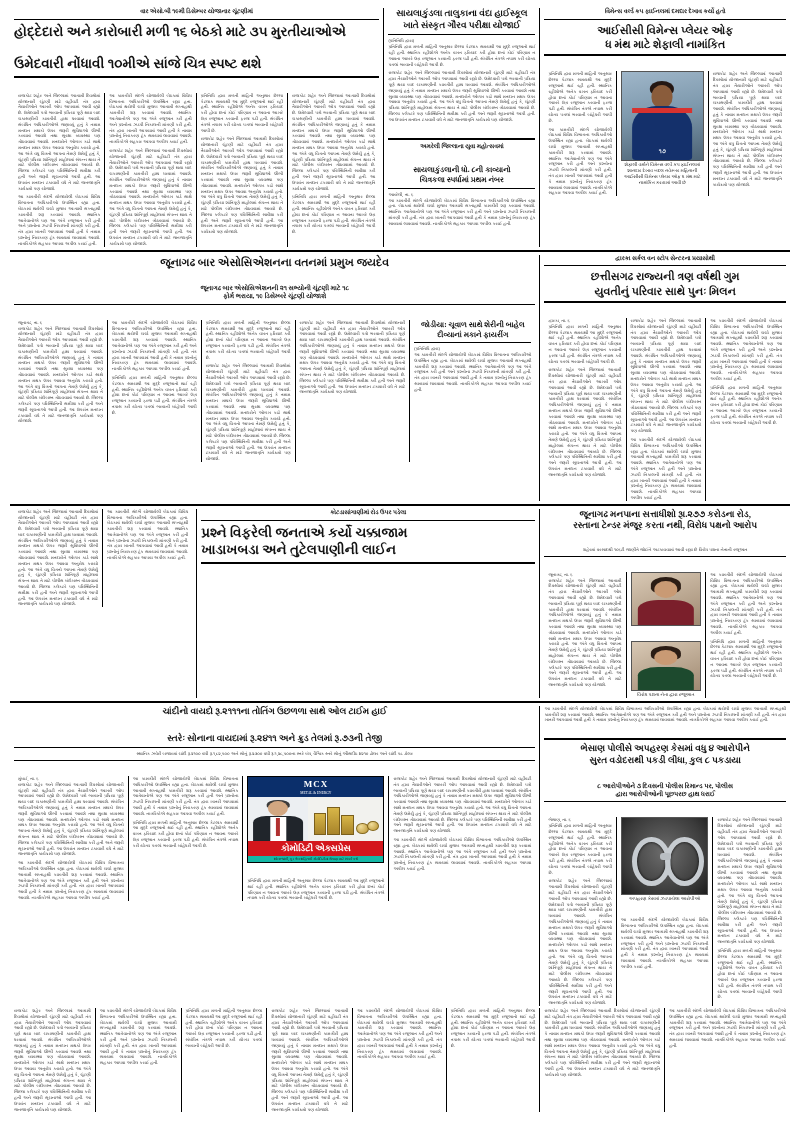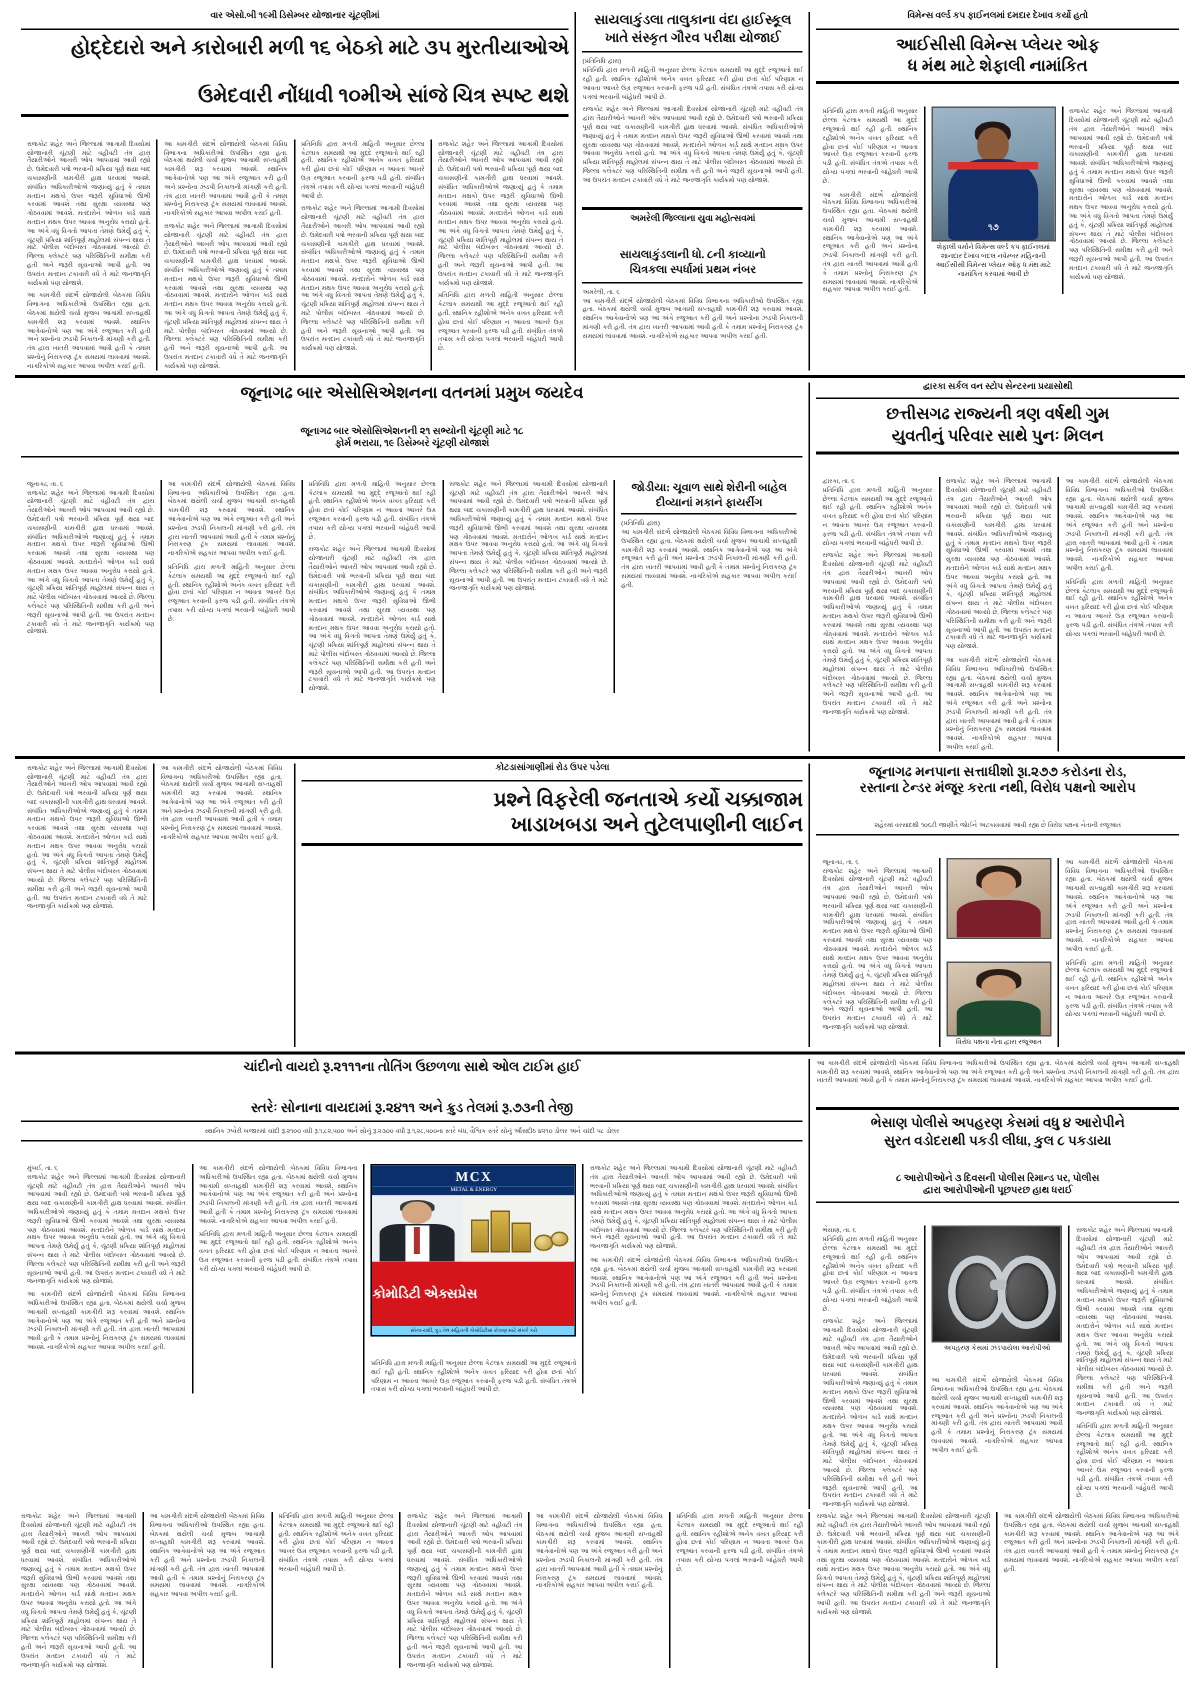--- a/index.html
+++ b/index.html
@@ -35,21 +35,21 @@
     word-spacing:.3px;
   }
   .rule{border-top:1px solid #000;margin:3px 0;}
   .rule2{border-top:2px solid #000;margin:3px 0;}
   .center{text-align:center;}
   .b{font-weight:bold;}
   
   .cols{display:flex;}
   .col{padding:0 4px;box-sizing:border-box;}
   .sep{border-right:1px solid #000;}
-  .h-lg{font-size:13.5px;font-weight:bold;text-align:right;line-height:1.3;}
+  .h-lg{font-size:13.5px;font-weight:bold;text-align:left;line-height:1.3;}
   .h-md{font-size:11px;font-weight:bold;text-align:center;line-height:1.3;}
   .h-sm{font-size:9px;font-weight:bold;text-align:center;line-height:1.3;}
   .h-xs{font-size:7.5px;font-weight:bold;text-align:center;line-height:1.3;}
   .kicker{font-size:6px;font-weight:bold;text-align:center;line-height:1.3;}
   .subhead{font-size:6.5px;font-weight:bold;text-align:center;line-height:1.3;}
   
   .photo{position:relative;overflow:hidden;background:#cfd6dd;border:1px solid #555;}
   .cap{font-size:4.6px;text-align:center;line-height:1.3;padding-top:1px;}
   
   .ph-crick{background:linear-gradient(170deg,#9fb6c9 0%,#7e99ad 45%,#4d6476 100%);}
@@ -64,24 +64,24 @@
   .ph-w .hair{position:absolute;left:50%;top:8%;width:44%;height:30%;background:#2b1c14;border-radius:50% 50% 30% 30%;transform:translateX(-50%);}
   .ph-w .body{position:absolute;left:50%;top:52%;width:82%;height:48%;background:#7b1f2b;border-radius:36% 36% 0 0;transform:translateX(-50%);}
   .ph-w.alt .body{background:#1d4a2e;}
   
   .ph-cuff{background:radial-gradient(circle at 50% 45%, #6d6d6d 0%, #3a3a3a 70%, #1d1d1d 100%);}
   .cuff-ring{position:absolute;border:5px solid #c7ccd1;border-radius:50%;box-shadow:0 0 3px #000 inset;}
   .cuff-ring.a{left:12%;top:24%;width:34%;height:52%;}
   .cuff-ring.b{left:50%;top:24%;width:34%;height:52%;}
   .cuff-link{position:absolute;left:45%;top:46%;width:12%;height:8%;background:#b9bec3;border-radius:3px;}
   
-  .ad{border:1px solid #000;background:#7dd3fc;position:relative;overflow:hidden;}
+  .ad{border:1px solid #000;background:#14b8a6;position:relative;overflow:hidden;}
   .ad-top{background:#0b2f6b;color:#fff;text-align:center;font-size:9px;font-weight:bold;padding:2px 0;letter-spacing:1px;}
   .ad-sub{background:#0b2f6b;color:#fff;text-align:center;font-size:3.6px;padding-bottom:2px;}
-  .ad-band{background:#d4161c;color:#fff;text-align:left;font-size:9px;font-weight:bold;padding:16px 0;}
+  .ad-band{background:#d4161c;color:#fff;text-align:center;font-size:9px;font-weight:bold;padding:2px 0;}
   .ad-body{display:flex;background:#fff;}
   .ad-person{width:44%;position:relative;background:#eceff2;min-height:44px;}
   .ad-person .head{position:absolute;left:50%;top:10%;width:34%;height:34%;background:#d2a781;border-radius:50%;transform:translateX(-50%);}
   .ad-person .hair{position:absolute;left:50%;top:6%;width:38%;height:20%;background:#3a3a3a;border-radius:50% 50% 20% 20%;transform:translateX(-50%);}
   .ad-person .suit{position:absolute;left:50%;top:44%;width:84%;height:56%;background:#20252b;border-radius:26% 26% 0 0;transform:translateX(-50%);}
   .ad-person .shirt{position:absolute;left:50%;top:46%;width:26%;height:54%;background:#fff;transform:translateX(-50%);}
   .ad-person .tie{position:absolute;left:50%;top:48%;width:7%;height:40%;background:#b03030;transform:translateX(-50%);}
   .ad-goods{width:56%;position:relative;background:#f2f2ee;min-height:44px;}
   .bar{position:absolute;bottom:14%;background:linear-gradient(180deg,#d8b648,#a8842a);border:1px solid #7a5f1c;}
   .coin{position:absolute;border-radius:50%;background:radial-gradient(circle at 35% 30%,#f0dd9a,#b9922f);border:1px solid #866a1f;}

